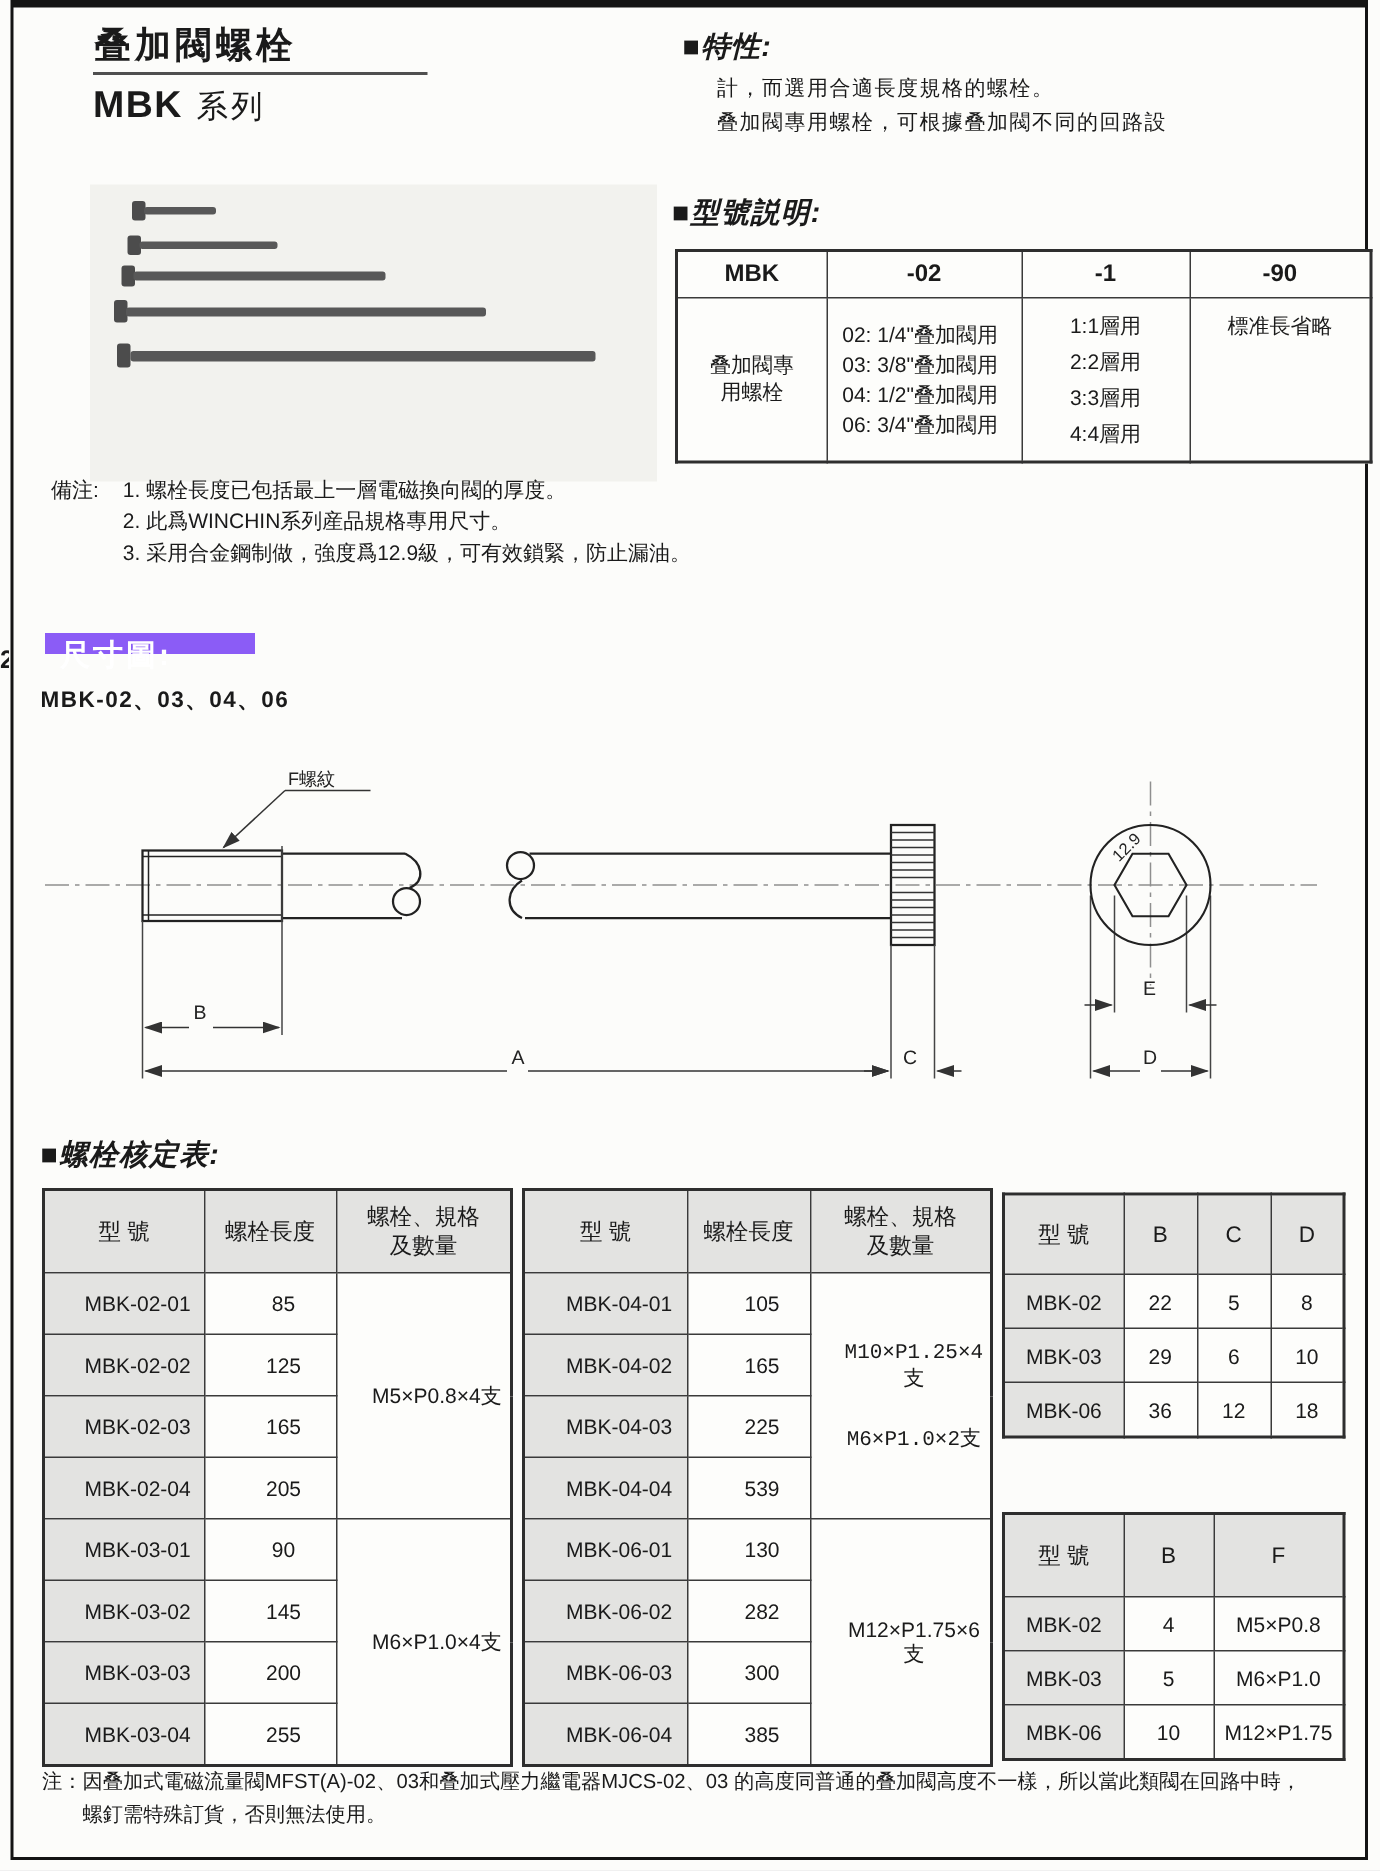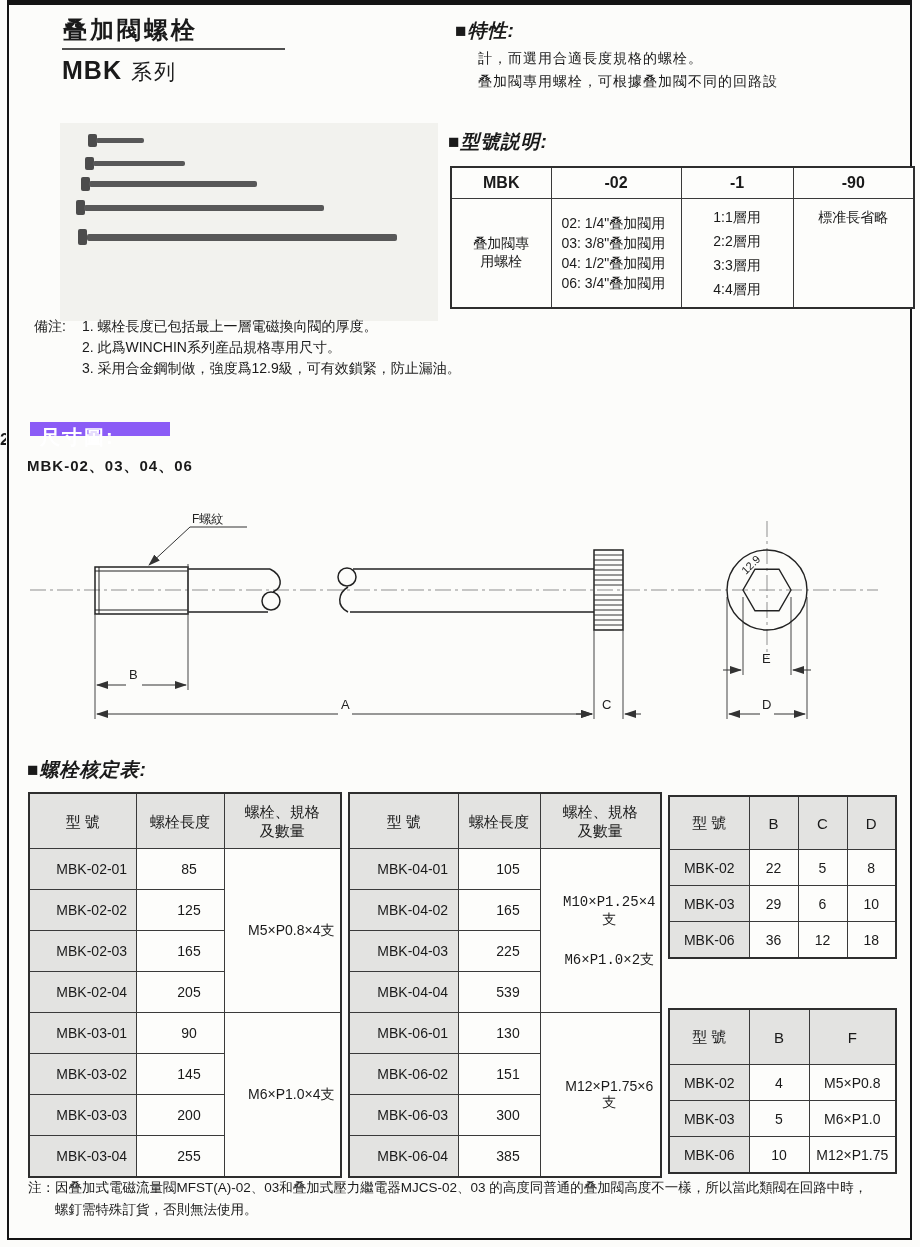--- a/index.html
+++ b/index.html
@@ -318,21 +318,21 @@
       <td class="g">MBK-04-04</td>
       <td>539</td>
     </tr>
     <tr class="dr">
       <td class="g">MBK-06-01</td>
       <td>130</td>
       <td rowspan="4">M12×P1.75×6支</td>
     </tr>
     <tr class="dr">
       <td class="g">MBK-06-02</td>
-      <td>151</td>
+      <td>282</td>
     </tr>
     <tr class="dr">
       <td class="g">MBK-06-03</td>
       <td>300</td>
     </tr>
     <tr class="dr">
       <td class="g">MBK-06-04</td>
       <td>385</td>
     </tr>
   </tbody>

